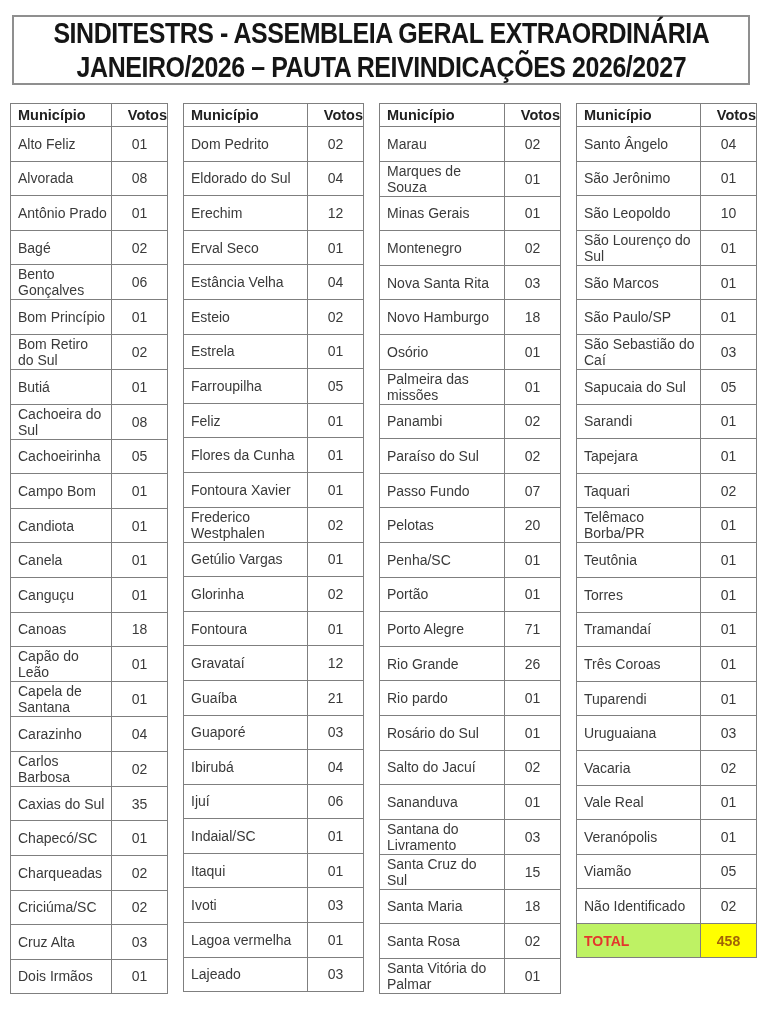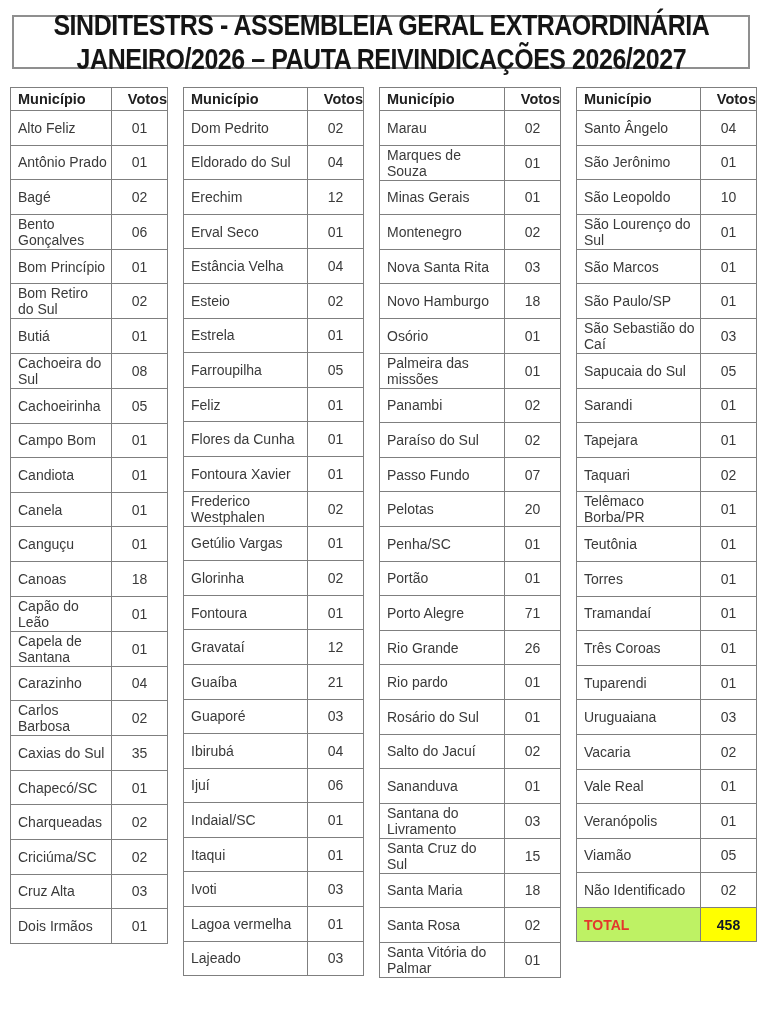--- a/index.html
+++ b/index.html
@@ -5,21 +5,21 @@
   * { box-sizing: border-box; margin: 0; padding: 0; }
   html, body {
     width: 762px; height: 1024px;
     background: #ffffff;
     font-family: "Liberation Sans", sans-serif;
     overflow: hidden;
   }
   .title-box {
     margin: 15px 12px 0 12px;
     width: 738px;
-    height: 54px;
+    height: 70px;
     border: 2px solid #8f8f8f;
     display: flex;
     flex-direction: column;
     justify-content: center;
     align-items: center;
   }
   .title-line {
     font-weight: bold;
     color: #151515;
     font-size: 29px;
@@ -84,20 +84,24 @@
         <th>Município</th>
         <th class="votes-h">Votos</th>
       </tr>
     </thead>
     <tbody>
         <tr>
           <td class="muni">Alto Feliz</td>
           <td class="votes">01</td>
         </tr>
         <tr>
+          <td class="muni">Alvorada</td>
+          <td class="votes">08</td>
+        </tr>
+        <tr>
           <td class="muni">Antônio Prado</td>
           <td class="votes">01</td>
         </tr>
         <tr>
           <td class="muni">Bagé</td>
           <td class="votes">02</td>
         </tr>
         <tr>
           <td class="muni">Bento Gonçalves</td>
           <td class="votes">06</td>
@@ -514,18 +518,18 @@
         <tr>
           <td class="muni">Viamão</td>
           <td class="votes">05</td>
         </tr>
         <tr>
           <td class="muni">Não Identificado</td>
           <td class="votes">02</td>
         </tr>
         <tr class="total-row">
           <td class="muni" style="background: #bef264; color: rgb(228, 55, 44);">TOTAL</td>
-          <td class="votes" style="background: rgb(255, 255, 0); color: #0f172a;">458</td>
+          <td class="votes" style="background: rgb(255, 255, 0); color: #a16207;">458</td>
         </tr>
       </tbody>
   </table>
 
 </div>
 
 </body></html>

